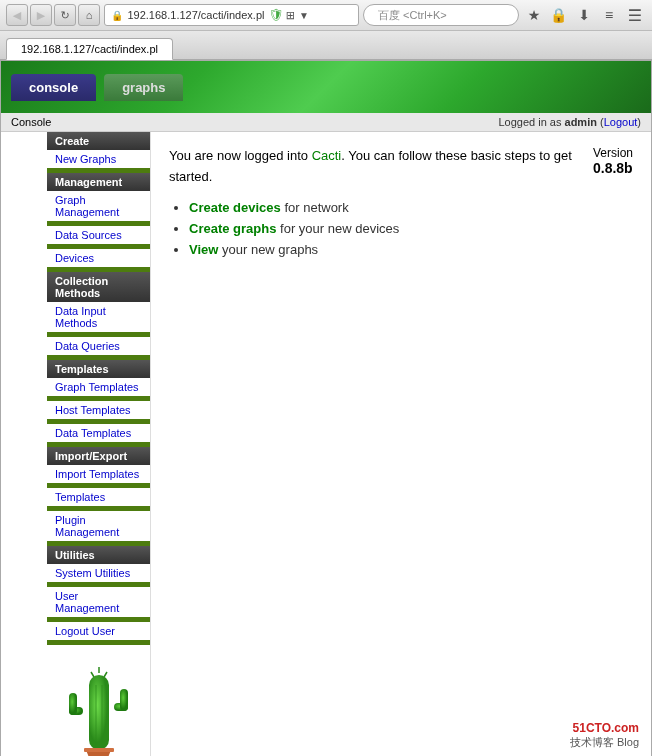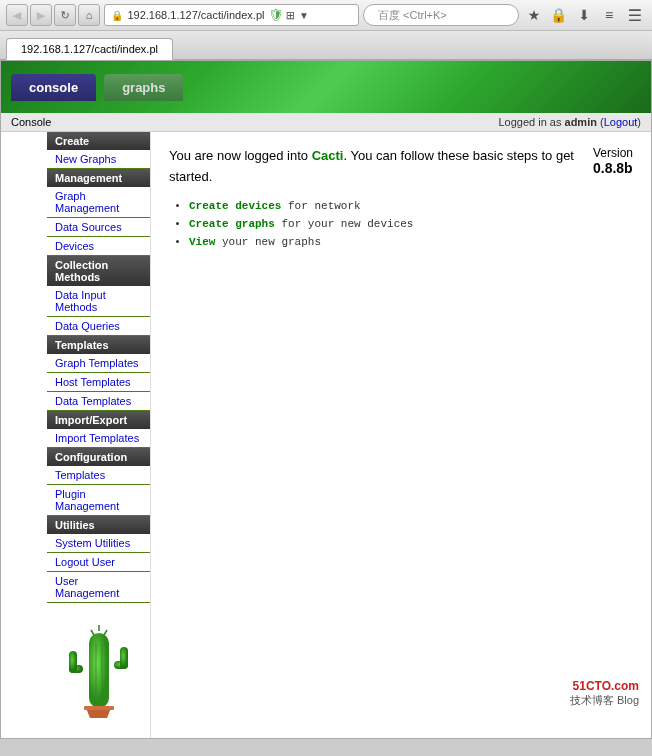--- a/index.html
+++ b/index.html
@@ -150,51 +150,50 @@
       color: white;
       padding: 3px 8px;
       font-size: 11px;
       font-weight: bold;
     }
     .sidebar-item {
       padding: 3px 8px;
       font-size: 11px;
       color: #00c;
       cursor: pointer;
-      border-bottom: 1px solid #4d7c0f;
+      border-bottom: 5px solid #4d7c0f;
     }
     .sidebar-cactus {
       padding: 20px 10px;
       display: flex;
       justify-content: center;
     }
 
     
     .content {
       flex: 1;
       padding: 14px 18px;
       background: white;
     }
     .welcome-text { font-size: 13px; line-height: 1.6; }
-    .welcome-text a { color: #008000; text-decoration: none; font-weight: bold; }
+    .welcome-text a { color: #008000; text-decoration: none; font-weight: normal; }
     .version-block {
       float: right;
       text-align: left;
       font-size: 12px;
     }
     .version-number { font-weight: bold; font-size: 14px; }
     .steps-list {
       margin-top: 12px;
       margin-left: 20px;
     }
     .steps-list li {
       margin-bottom: 6px;
-      font-size: 11px;
+      font-size: 13px;
       color: #333;
-      font-family: Liberation Mono, monospace;
     }
     .steps-list li a { color: #008000; font-weight: bold; text-decoration: none; }
     .content-wrapper {
       position: relative;
     }
   </style>
 </head>
 <body>
 
 <div class="browser-chrome">
@@ -260,28 +259,27 @@
       <div class="sidebar-item">Data Queries</div>
 
       <div class="sidebar-section-header">Templates</div>
       <div class="sidebar-item">Graph Templates</div>
       <div class="sidebar-item">Host Templates</div>
       <div class="sidebar-item">Data Templates</div>
 
       <div class="sidebar-section-header">Import/Export</div>
       <div class="sidebar-item">Import Templates</div>
 
-      <div class="sidebar-section-header">Configuration</div>
       <div class="sidebar-item">Templates</div>
       <div class="sidebar-item">Plugin Management</div>
 
       <div class="sidebar-section-header">Utilities</div>
       <div class="sidebar-item">System Utilities</div>
+      <div class="sidebar-item">User Management</div>
       <div class="sidebar-item">Logout User</div>
-      <div class="sidebar-item">User Management</div>
 
       <div class="sidebar-cactus">
         <svg width="75" height="95" viewBox="0 0 75 95">
 
           <defs>
             <radialGradient id="cg1" cx="40%" cy="40%">
               <stop offset="0%" stop-color="#6edd4a"></stop>
               <stop offset="100%" stop-color="#2a8a1a"></stop>
             </radialGradient>
             <radialGradient id="cg2" cx="40%" cy="40%">

